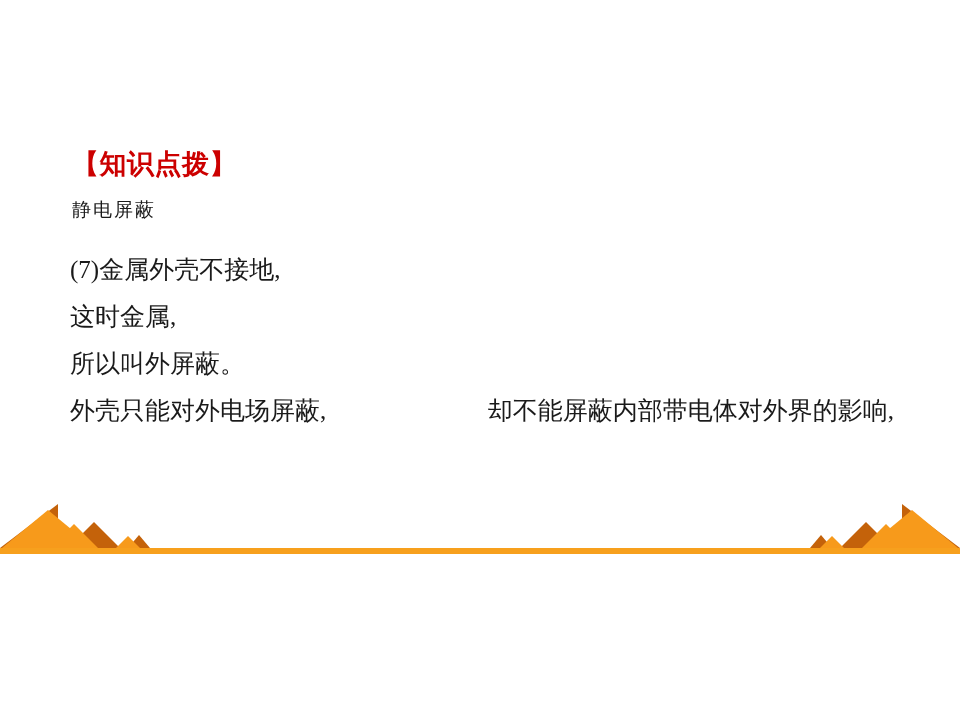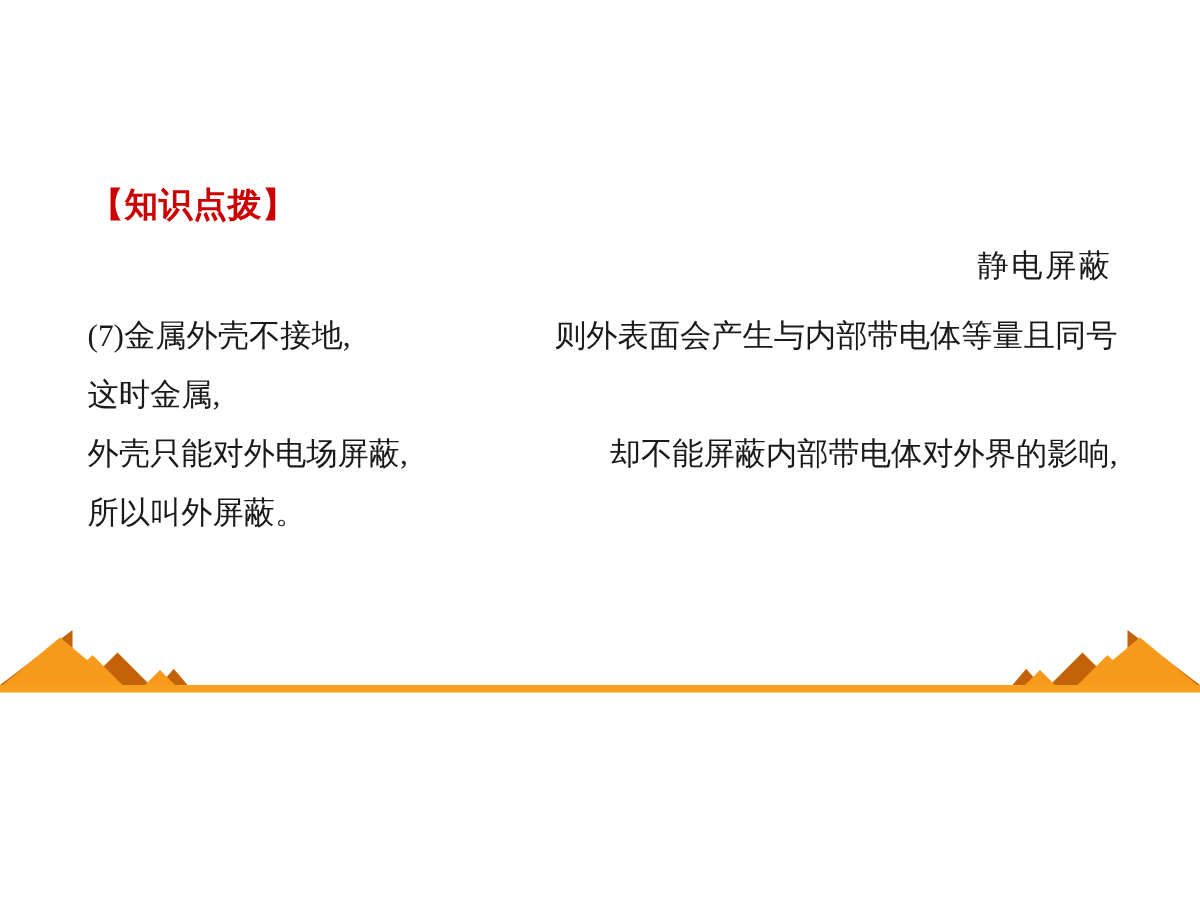--- a/index.html
+++ b/index.html
@@ -36,22 +36,22 @@
     line-height: 1.2;
     white-space: nowrap;
   }
 
   
   #subtitle {
     position: absolute;
     left: 72px;
     top: 198px;
     width: 818px;
-    text-align: right;
-    font-size: 25px;
+    text-align: left;
+    font-size: 19px;
     color: #1a1a1a;
     line-height: 1.3;
     letter-spacing: 2px;
   }
 
   
   #body-block {
     position: absolute;
     left: 70px;
     top: 246px;
@@ -165,31 +165,30 @@
 
 <div id="slide">
 
   <div id="heading">【知识点拨】</div>
 
   <div id="subtitle">静电屏蔽</div>
 
   <div id="body-block">
     <div class="body-line justify">
       <span>(7)金属外壳不接地,</span>
-      <span>则外表面会产生与内部带电体等量且同号</span>
     </div>
     <div class="body-line justify">
       <span>这时金属,</span>
+    </div>
+    <div class="body-line">
+      <span>所以叫外屏蔽。</span>
     </div>
     <div class="body-line justify">
       <span>外壳只能对外电场屏蔽,</span>
       <span>却不能屏蔽内部带电体对外界的影响,</span>
-    </div>
-    <div class="body-line">
-      <span>所以叫外屏蔽。</span>
     </div>
   </div>
 
   <div id="bottom-deco">
     <div class="tri tri-l1"></div>
     <div class="tri tri-l3"></div>
     <div class="tri tri-l5"></div>
     <div class="tri tri-l2"></div>
     <div class="tri tri-l4"></div>
     <div class="tri tri-l6"></div>

